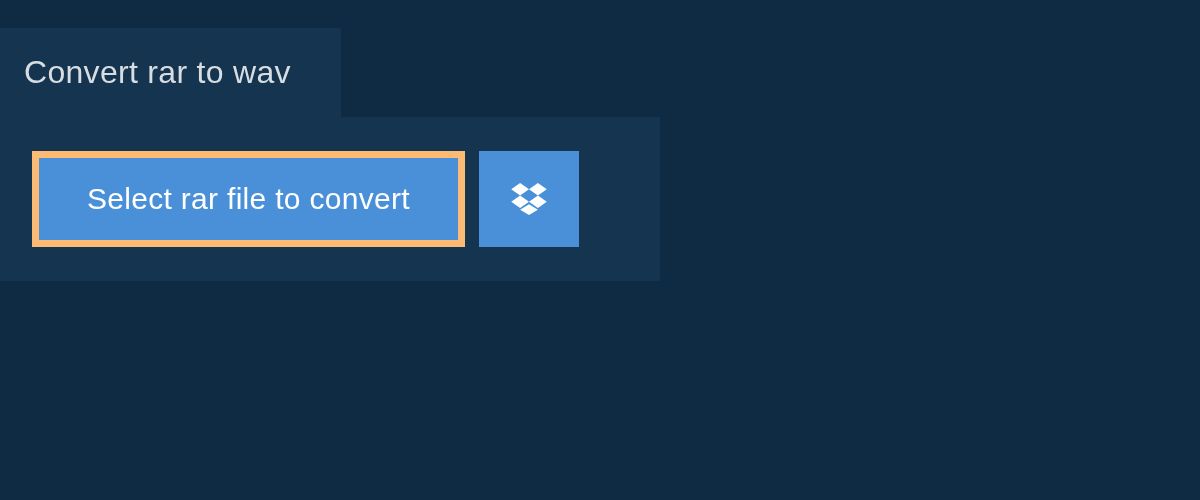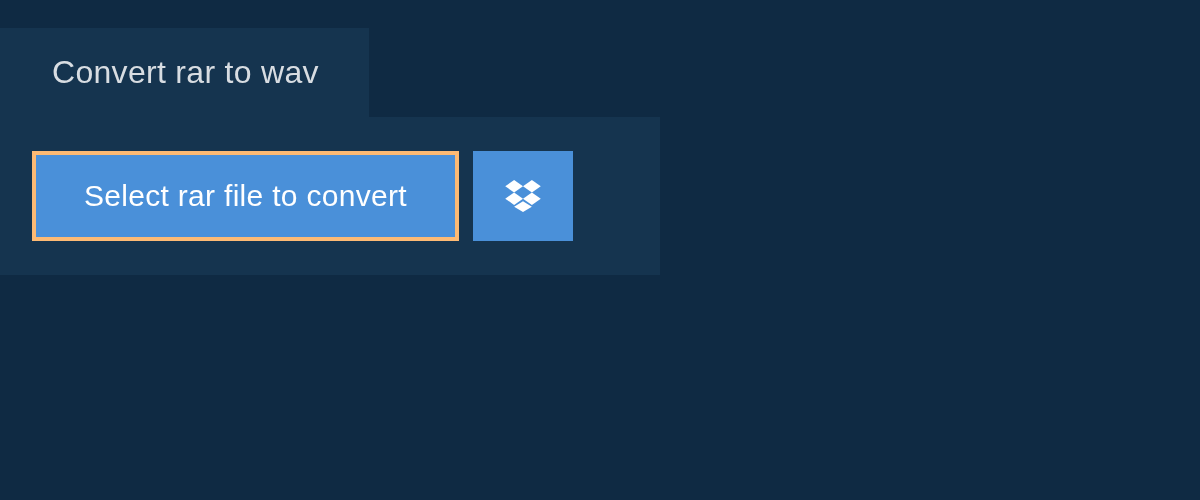--- a/index.html
+++ b/index.html
@@ -19,35 +19,34 @@
       background: #15344f;
       display: inline-block;
       padding: 26px 50px 26px 24px;
       margin-top: 28px;
     }
     .tab-title {
       color: #d8dde2;
       font-size: 32px;
       font-weight: 300;
       letter-spacing: 0.3px;
-      margin-left: 28px;
     }
     .panel {
       background: #15344f;
       padding: 34px 32px;
       width: 660px;
     }
     .button-row {
       display: flex;
       gap: 14px;
       align-items: stretch;
     }
     .select-file-button {
       background: #4a90d9;
-      border: 4px solid #fdba74;
+      border: 7px solid #fdba74;
       color: #ffffff;
       font-size: 30px;
       font-weight: 300;
       padding: 24px 48px;
       display: flex;
       align-items: center;
       justify-content: center;
       cursor: pointer;
       letter-spacing: 0.3px;
       flex: 0 0 auto;

